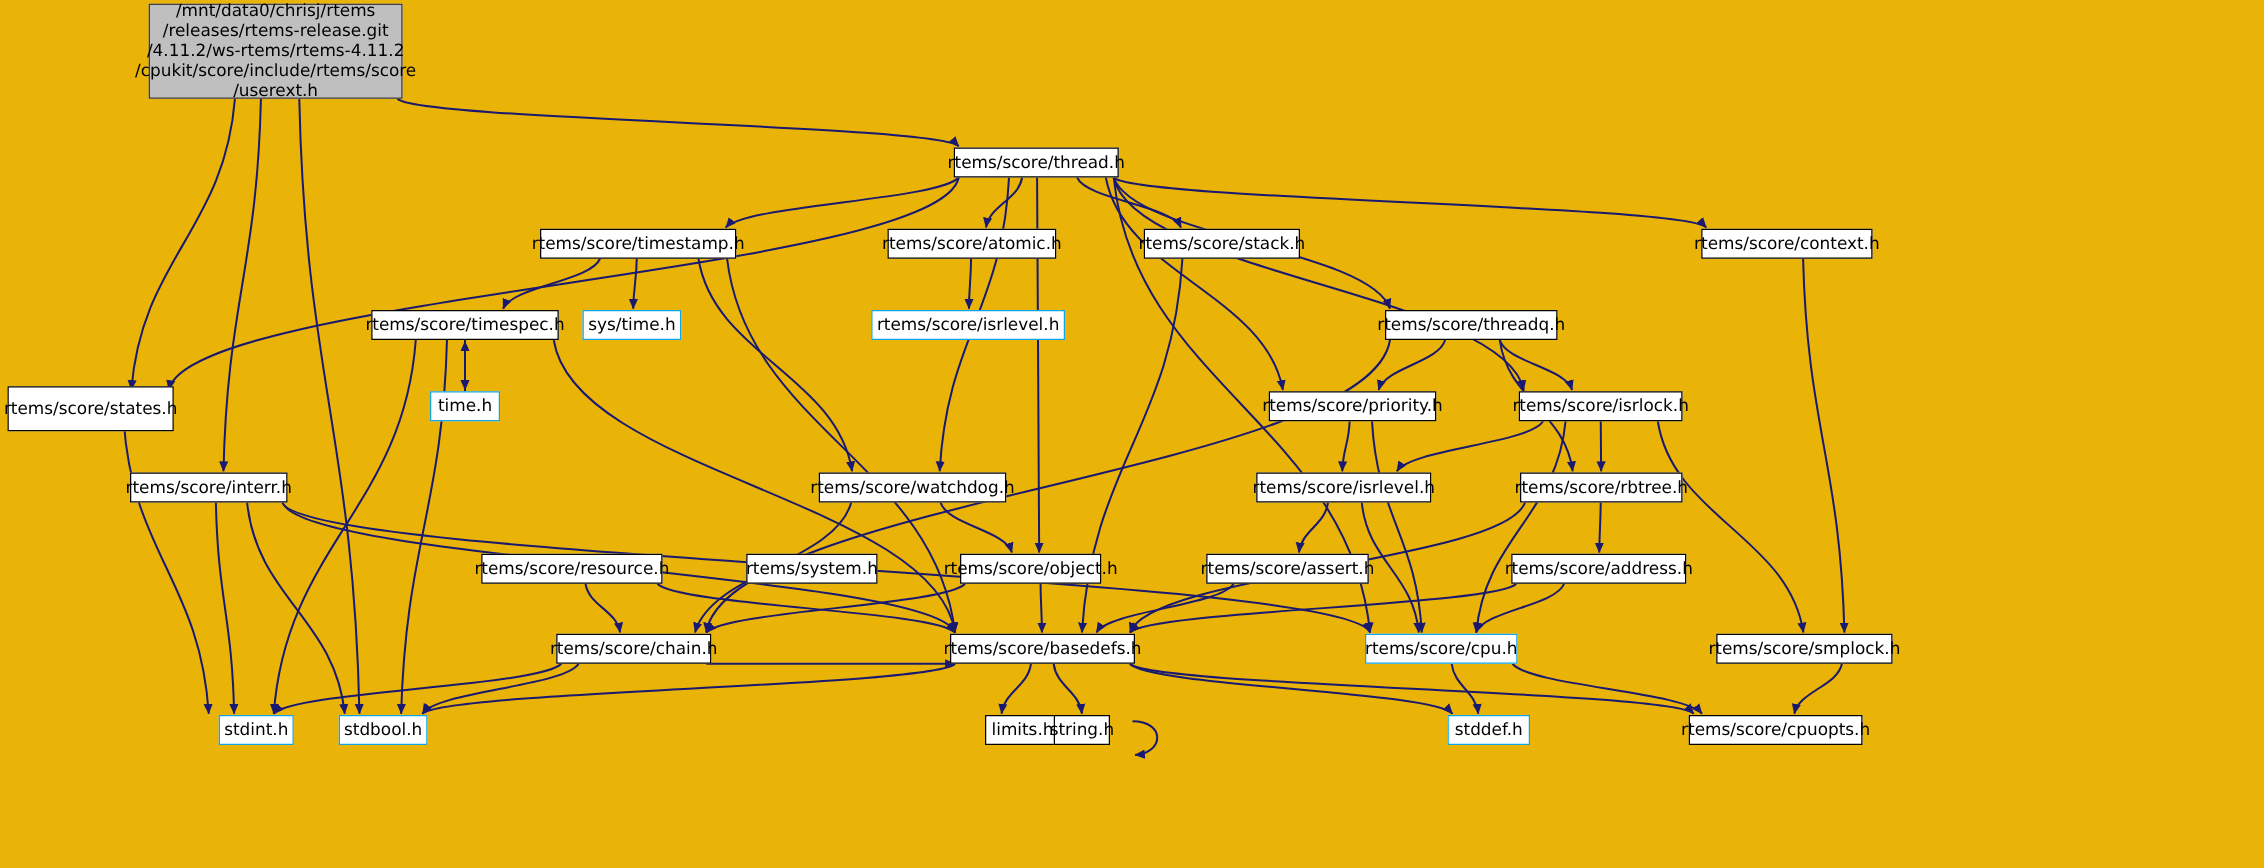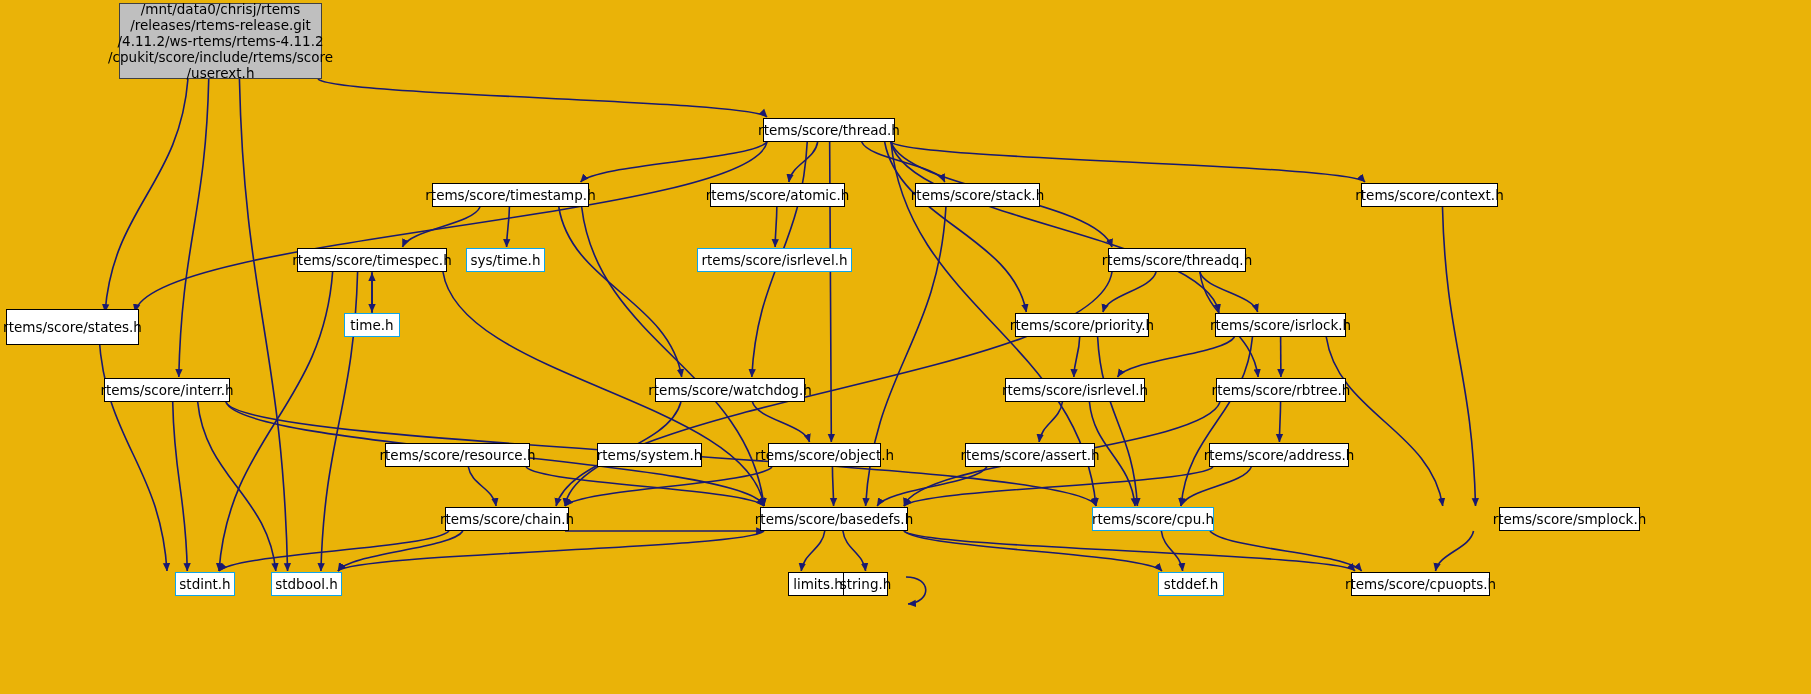--- a/index.html
+++ b/index.html
@@ -116,21 +116,21 @@
       <div class="node" style="left: 1005px; top: 378px; width: 140px; height: 24px;">rtems/score/isrlevel.h</div>
       <div class="node" style="left: 1216px; top: 378px; width: 130px; height: 24px;">rtems/score/rbtree.h</div>
       <div class="node" style="left: 385px; top: 443px; width: 145px; height: 24px;">rtems/score/resource.h</div>
       <div class="node" style="left: 597px; top: 443px; width: 105px; height: 24px;">rtems/system.h</div>
       <div class="node" style="left: 768px; top: 443px; width: 113px; height: 24px;">rtems/score/object.h</div>
       <div class="node" style="left: 965px; top: 443px; width: 130px; height: 24px;">rtems/score/assert.h</div>
       <div class="node" style="left: 1209px; top: 443px; width: 140px; height: 24px;">rtems/score/address.h</div>
       <div class="node" style="left: 445px; top: 507px; width: 124px; height: 24px;">rtems/score/chain.h</div>
       <div class="node" style="left: 760px; top: 507px; width: 148px; height: 24px;">rtems/score/basedefs.h</div>
       <div class="node grey" style="left: 1092px; top: 507px; width: 122px; height: 24px;">rtems/score/cpu.h</div>
-      <div class="node" style="left: 1499px; top: 507px; width: 141px; height: 24px;">rtems/score/smplock.h</div>
+      <div class="node" style="left: 1373px; top: 507px; width: 141px; height: 24px;">rtems/score/smplock.h</div>
       <div class="node grey" style="left: 163px; top: 572px; width: 60px; height: 24px; margin-left: 12px;">stdint.h</div>
       <div class="node grey" style="left: 271px; top: 572px; width: 71px; height: 24px;">stdbool.h</div>
       <div class="node" style="left: 762px; top: 572px; width: 60px; height: 24px; margin-left: 26px;">limits.h</div>
       <div class="node" style="left: 843px; top: 572px; width: 45px; height: 24px;">string.h</div>
       <div class="node grey" style="left: 1158px; top: 572px; width: 66px; height: 24px;">stddef.h</div>
       <div class="node" style="left: 1351px; top: 572px; width: 139px; height: 24px;">rtems/score/cpuopts.h</div>
     </div>
 </div>
 
 </body></html>

